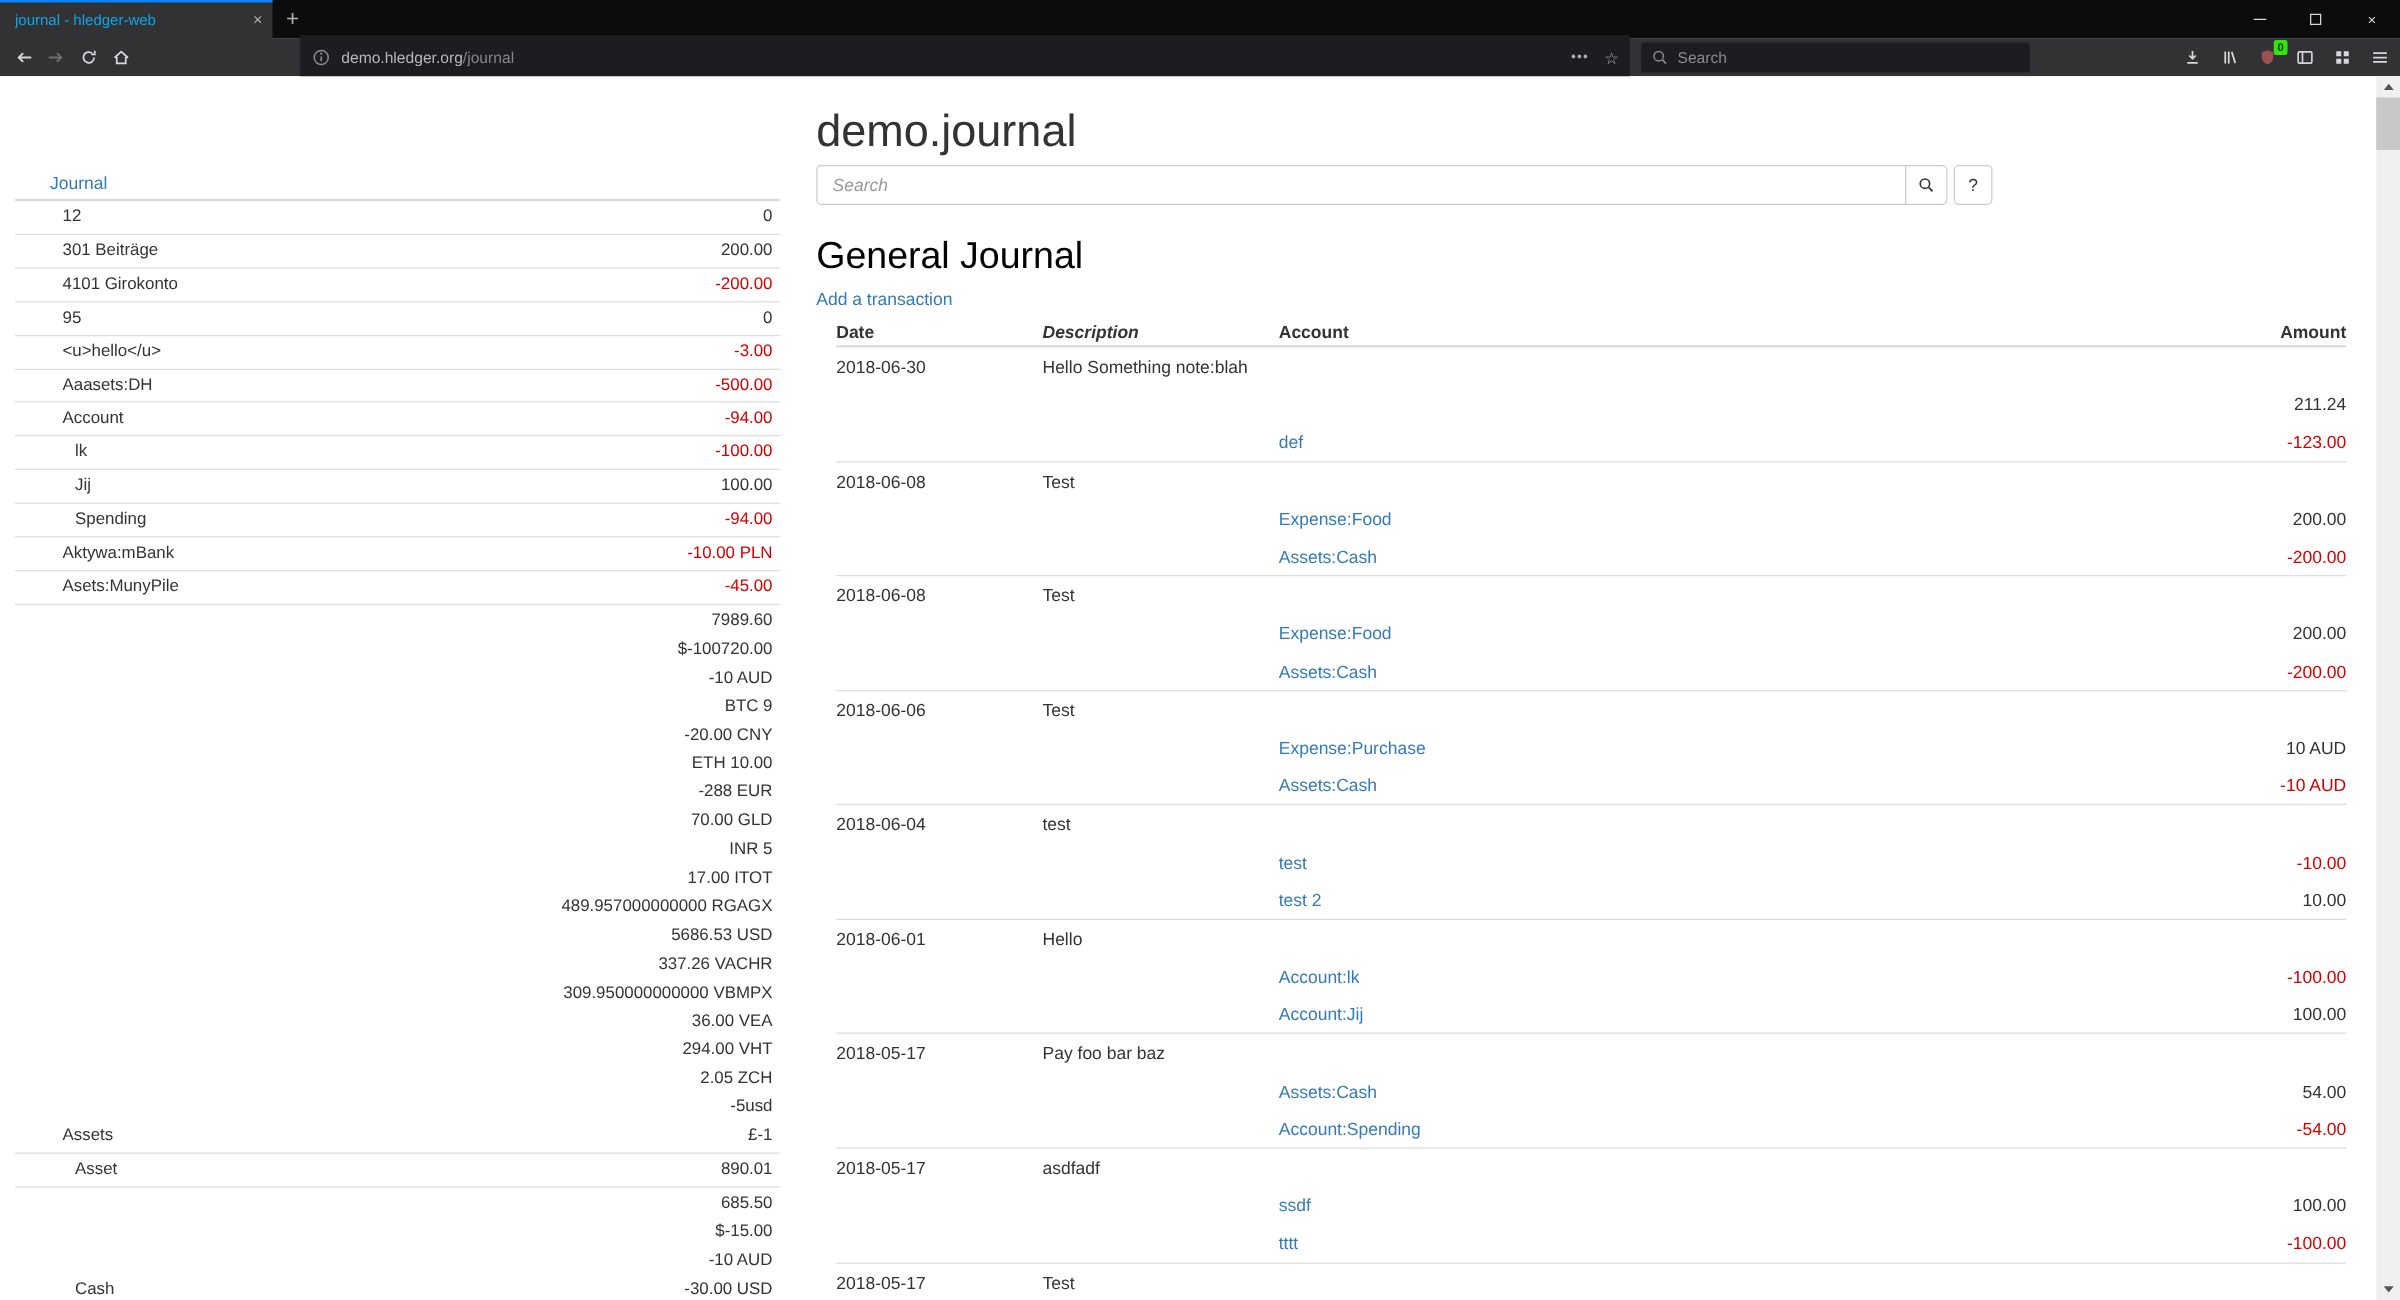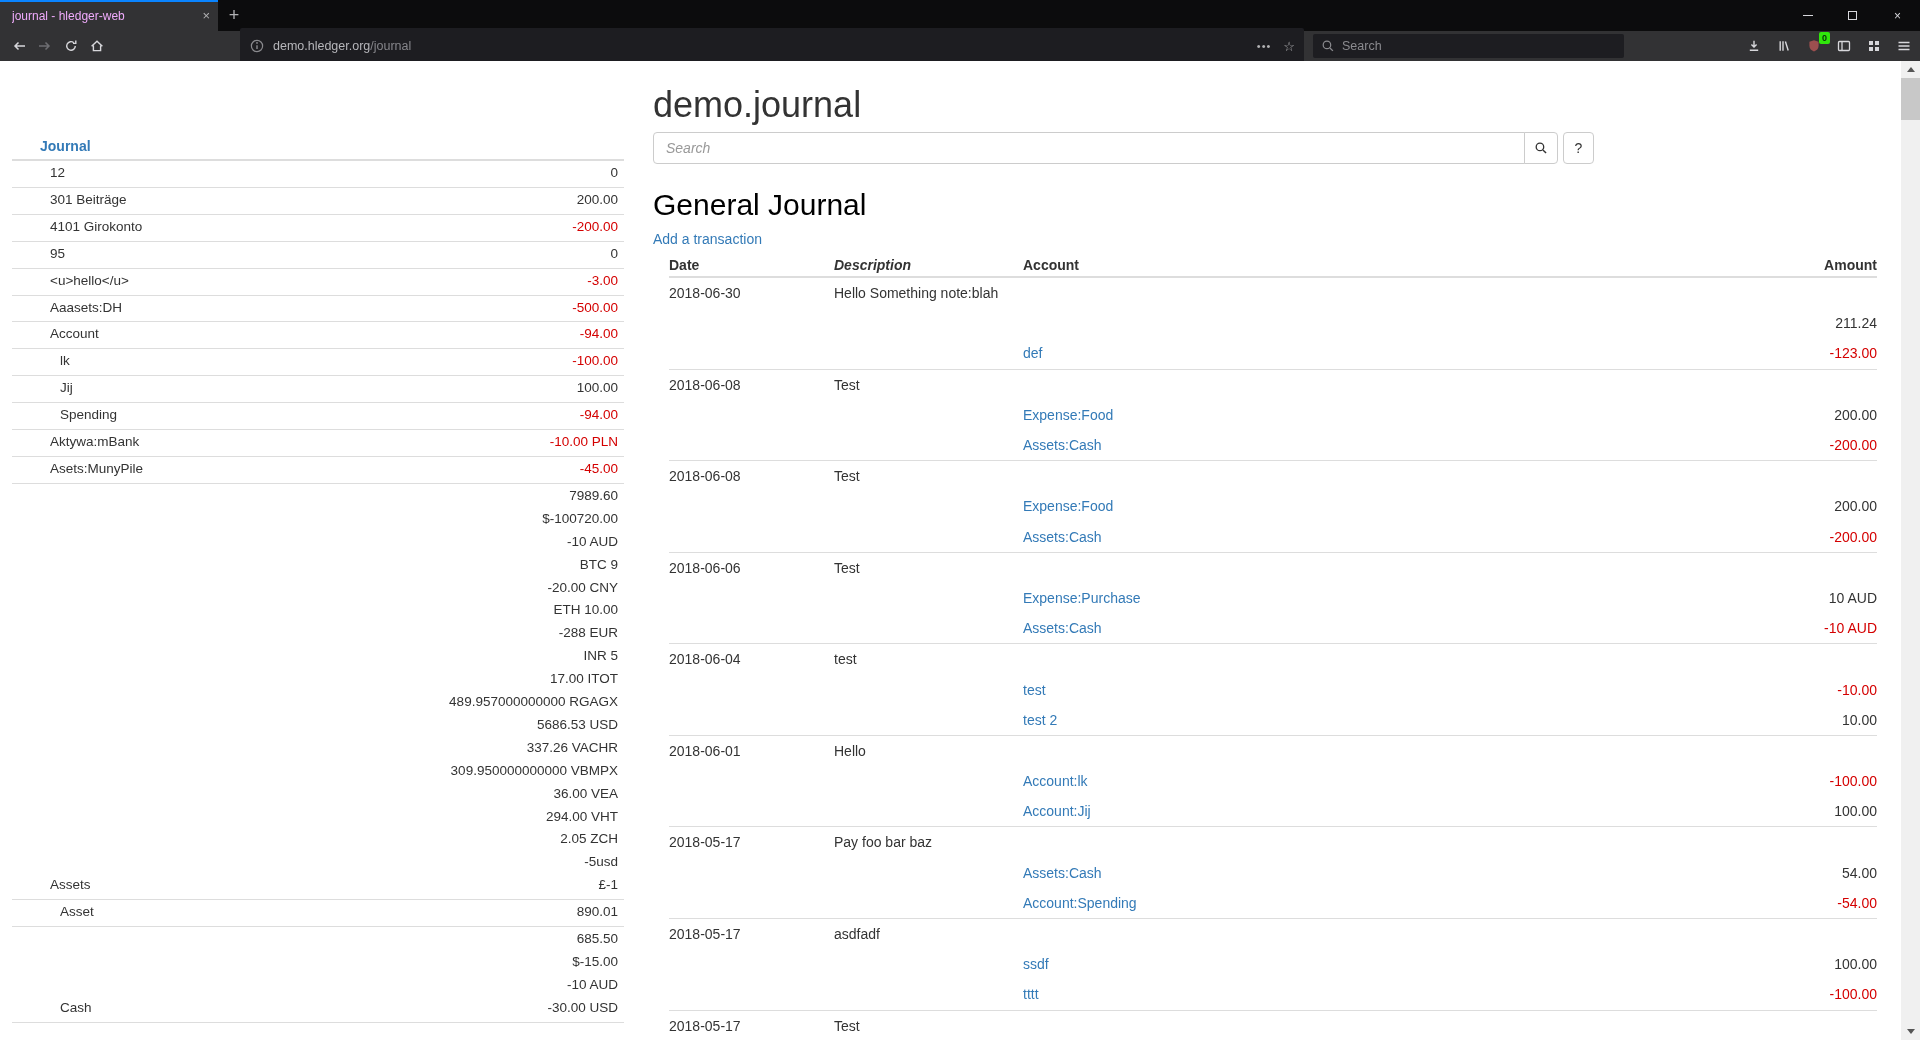--- a/index.html
+++ b/index.html
@@ -6,21 +6,21 @@
   html,body { margin:0; padding:0; }
   body {
     width:1920px; height:1040px; overflow:hidden;
     font-family:"Liberation Sans", sans-serif;
     background:#fff;
   }
   
   .tabbar { height:31px; background:#0c0c0d; display:flex; align-items:stretch; }
   .tab { width:218px; background:#323234; position:relative; display:flex; align-items:center; padding:0 8px 0 12px; }
   .tab-accent { position:absolute; top:0; left:0; right:0; height:2px; background:#0a84ff; }
-  .tab-title { flex:1; color:#f0abfc; font-size:12px; white-space:nowrap; overflow:hidden; }
+  .tab-title { flex:1; color:#0ea5e9; font-size:12px; white-space:nowrap; overflow:hidden; }
   .tab-close { color:#b1b1b3; font-size:13px; margin-left:6px; cursor:default; }
   .newtab { width:32px; display:flex; align-items:center; justify-content:center; color:#b1b1b3; font-size:18px; }
   .win-controls { margin-left:auto; display:flex; }
   .win-btn { width:45px; display:flex; align-items:center; justify-content:center; color:#d7d7db; font-size:12px; }
   .win-min-glyph { width:10px; height:1px; background:#d7d7db; }
   .win-max-glyph { width:9px; height:9px; border:1px solid #d7d7db; }
 
   .toolbar { height:30px; background:#323234; display:flex; align-items:center; padding:0 6px; }
   .nav-btn { width:26px; height:26px; display:flex; align-items:center; justify-content:center; flex:0 0 auto; }
   .urlbar { margin-left:130px; width:1064px; height:36px; background:#1d1d21; border-radius:2px;
@@ -37,21 +37,21 @@
   .tb-icon { width:24px; height:24px; display:flex; align-items:center; justify-content:center; position:relative; }
   .ext-badge { position:absolute; top:-2px; right:-4px; background:#30e60b; color:#06300a;
                font-size:9px; line-height:12px; height:12px; padding:0 3px; border-radius:2px; font-weight:bold; }
 
   
   .content { position:relative; width:1920px; height:979px; overflow:hidden; background:#fff; }
 
   
   .sidebar { position:absolute; left:12px; top:75px; width:612px; font-size:13.5px; color:#333; }
   .sb-heading { padding:0 0 3px 28px; line-height:20px; border-bottom:2px solid #ddd;
-                color:#337ab7; font-weight:bold; font-size:14px; cursor:pointer; }
+                color:#337ab7; font-weight:normal; font-size:14px; cursor:pointer; }
   .s-row { display:flex; align-items:flex-end; border-bottom:1px solid #ddd; padding:1px 0 2px; }
   .s-name { line-height:22.9px; white-space:nowrap; color:#333; }
   .s-name.d0 { padding-left:38px; }
   .s-name.d1 { padding-left:48px; }
   .s-amts { flex:1; text-align:right; padding-right:6px; }
   .amt { line-height:22.9px; }
   .neg { color:#d40000; }
 
   
   .main { position:absolute; left:653px; top:0; width:1224px; }
@@ -272,20 +272,21 @@
         <div class="s-row">
           <div class="s-name d0">Assets</div>
           <div class="s-amts">
             <div class="amt">7989.60</div>
             <div class="amt">$-100720.00</div>
             <div class="amt">-10 AUD</div>
             <div class="amt">BTC 9</div>
             <div class="amt">-20.00 CNY</div>
             <div class="amt">ETH 10.00</div>
             <div class="amt">-288 EUR</div>
+            <div class="amt">70.00 GLD</div>
             <div class="amt">INR 5</div>
             <div class="amt">17.00 ITOT</div>
             <div class="amt">489.957000000000 RGAGX</div>
             <div class="amt">5686.53 USD</div>
             <div class="amt">337.26 VACHR</div>
             <div class="amt">309.950000000000 VBMPX</div>
             <div class="amt">36.00 VEA</div>
             <div class="amt">294.00 VHT</div>
             <div class="amt">2.05 ZCH</div>
             <div class="amt">-5usd</div>

